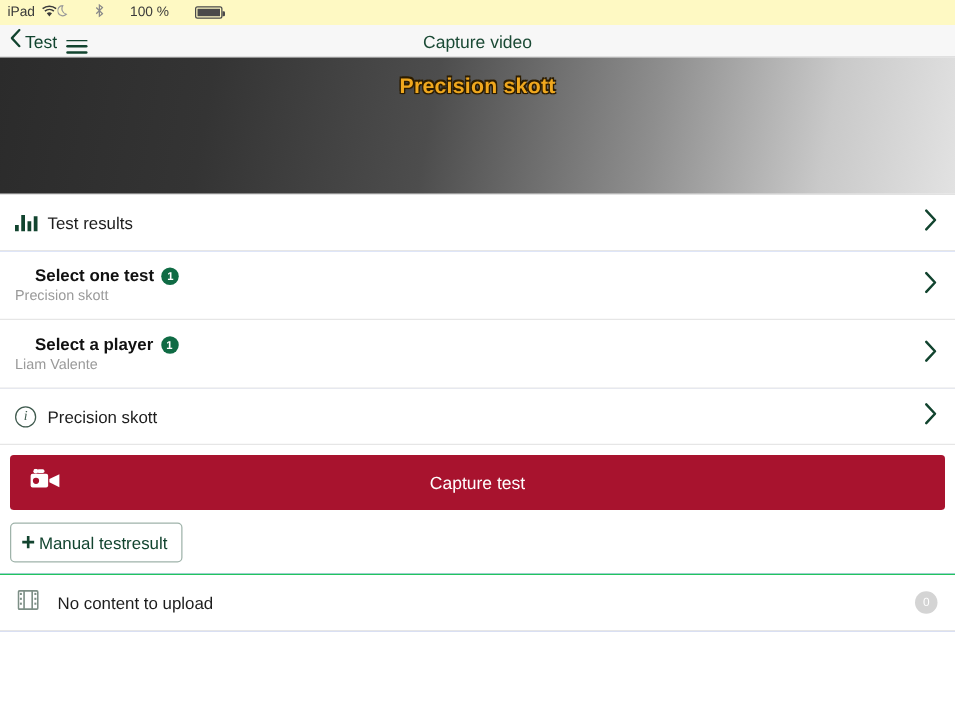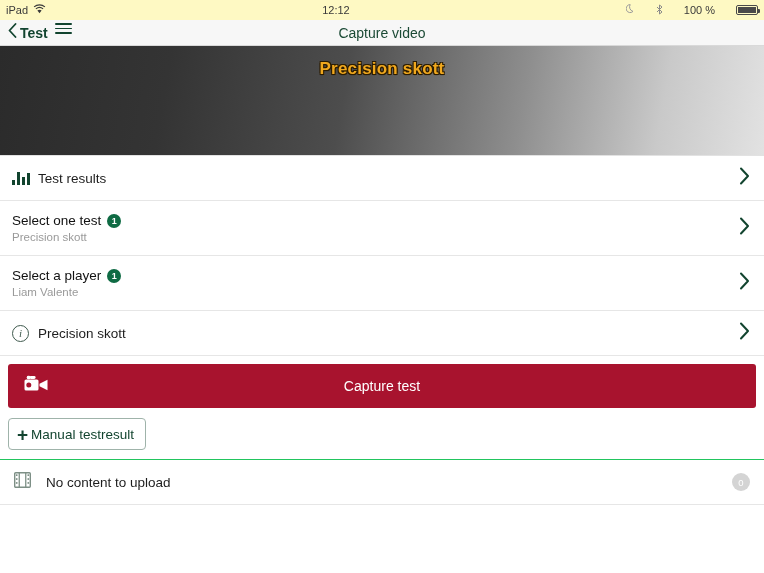--- a/index.html
+++ b/index.html
@@ -34,21 +34,21 @@
   .battery-fill{ position:absolute; left:1px; top:1px; bottom:1px; width:18px; background:#4a4a4a;}
 
   
   .navbar {
     height: 26px; width:100%;
     background: #f7f7f7;
     border-bottom: 1px solid #d9d9d9;
     display:flex; align-items:center; position:relative;
     padding: 0 8px;
   }
-  .nav-left { display:flex; align-items:flex-start; gap:7px; z-index:2;font-weight:bold; }
+  .nav-left { display:flex; align-items:flex-end; gap:7px; z-index:2; }
   .back-btn { display:flex; align-items:center; gap:3px; cursor:pointer; }
   .back-chev { color:#12442f; }
   .back-label { color:#12442f; font-size:14px; }
   .hamburger { display:flex; flex-direction:column; gap:3px; cursor:pointer; width:17px;}
   .hamburger span { display:block; height:1.6px; background:#12442f; border-radius:1px;}
   .nav-title {
     position:absolute; left:0; right:0; text-align:center;
     font-size:14px; color:#1b4a35; pointer-events:none;
   }
 
@@ -79,21 +79,21 @@
     display:flex; align-items:center;
     padding: 0 14px 0 12px;
     cursor:pointer;
   }
   .row-h45 { height:45px; }
   .row-h55 { height:55px; }
   .row-icon { width:26px; flex:0 0 26px; display:flex; align-items:center; justify-content:flex-start; }
   .row-body { flex:1 1 auto; display:flex; flex-direction:column; justify-content:center; }
   .row-title-line { display:flex; align-items:center; gap:6px; }
   .row-title { font-size:13.5px; color:#1d1d1d; }
-  .row-title-strong { font-size:13.5px; color:#111; font-weight:normal; }
+  .row-title-strong { font-size:13.5px; color:#111; font-weight:bold;margin-left:16px; }
   .row-sub { font-size:11.5px; color:#9a9a9a; margin-top:3px; }
   .badge {
     min-width:14px; height:14px; padding:0 4px;
     border-radius:7px; background:#0f6b44; color:#fff;
     font-size:9px; font-weight:bold;
     display:flex; align-items:center; justify-content:center;
   }
   .chev-right { color:#12442f; flex:0 0 auto; margin-left:8px; }
 
   
@@ -153,21 +153,20 @@
     <div class="sb-left">
       <span>iPad</span>
       <span class="wifi-ico">
         <svg width="13" height="10" viewBox="0 0 13 10">
           <path d="M6.5 9.2 L4.4 6.6 a3.4 3.4 0 0 1 4.2 0 Z" fill="#3a3a3a"></path>
           <path d="M2.9 4.9 a5.6 5.6 0 0 1 7.2 0" stroke="#3a3a3a" stroke-width="1.2" fill="none"></path>
           <path d="M1.1 2.9 a8.4 8.4 0 0 1 10.8 0" stroke="#3a3a3a" stroke-width="1.2" fill="none"></path>
         </svg>
       </span>
     </div>
-    <div class="sb-center">12:12</div>
     <div class="sb-right">
       <span>
         <svg width="9" height="10" viewBox="0 0 9 10">
           <path d="M7 7.4 A4 4 0 1 1 4.2 0.6 A4.6 4.6 0 0 0 7 7.4 Z" fill="none" stroke="#9a9a9a" stroke-width="1"></path>
         </svg>
       </span>
       <span>
         <svg width="7" height="11" viewBox="0 0 7 11">
           <path d="M1 3 L6 8 L3.5 10 L3.5 1 L6 3 L1 8" stroke="#8a8a8a" stroke-width="1" fill="none"></path>
         </svg>

